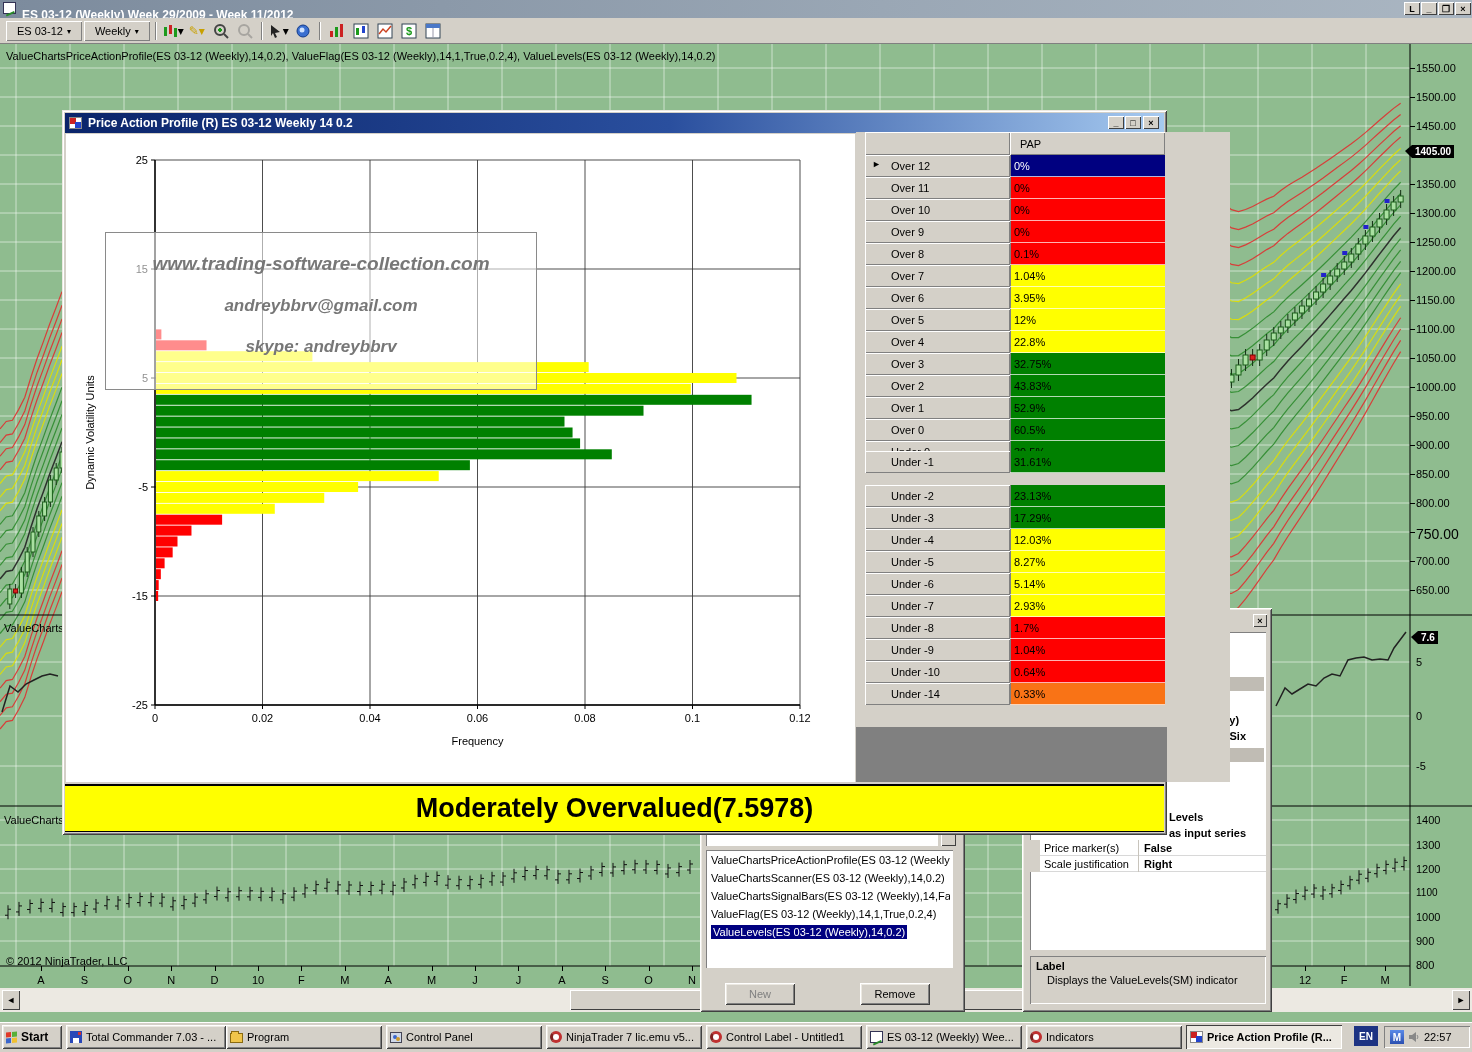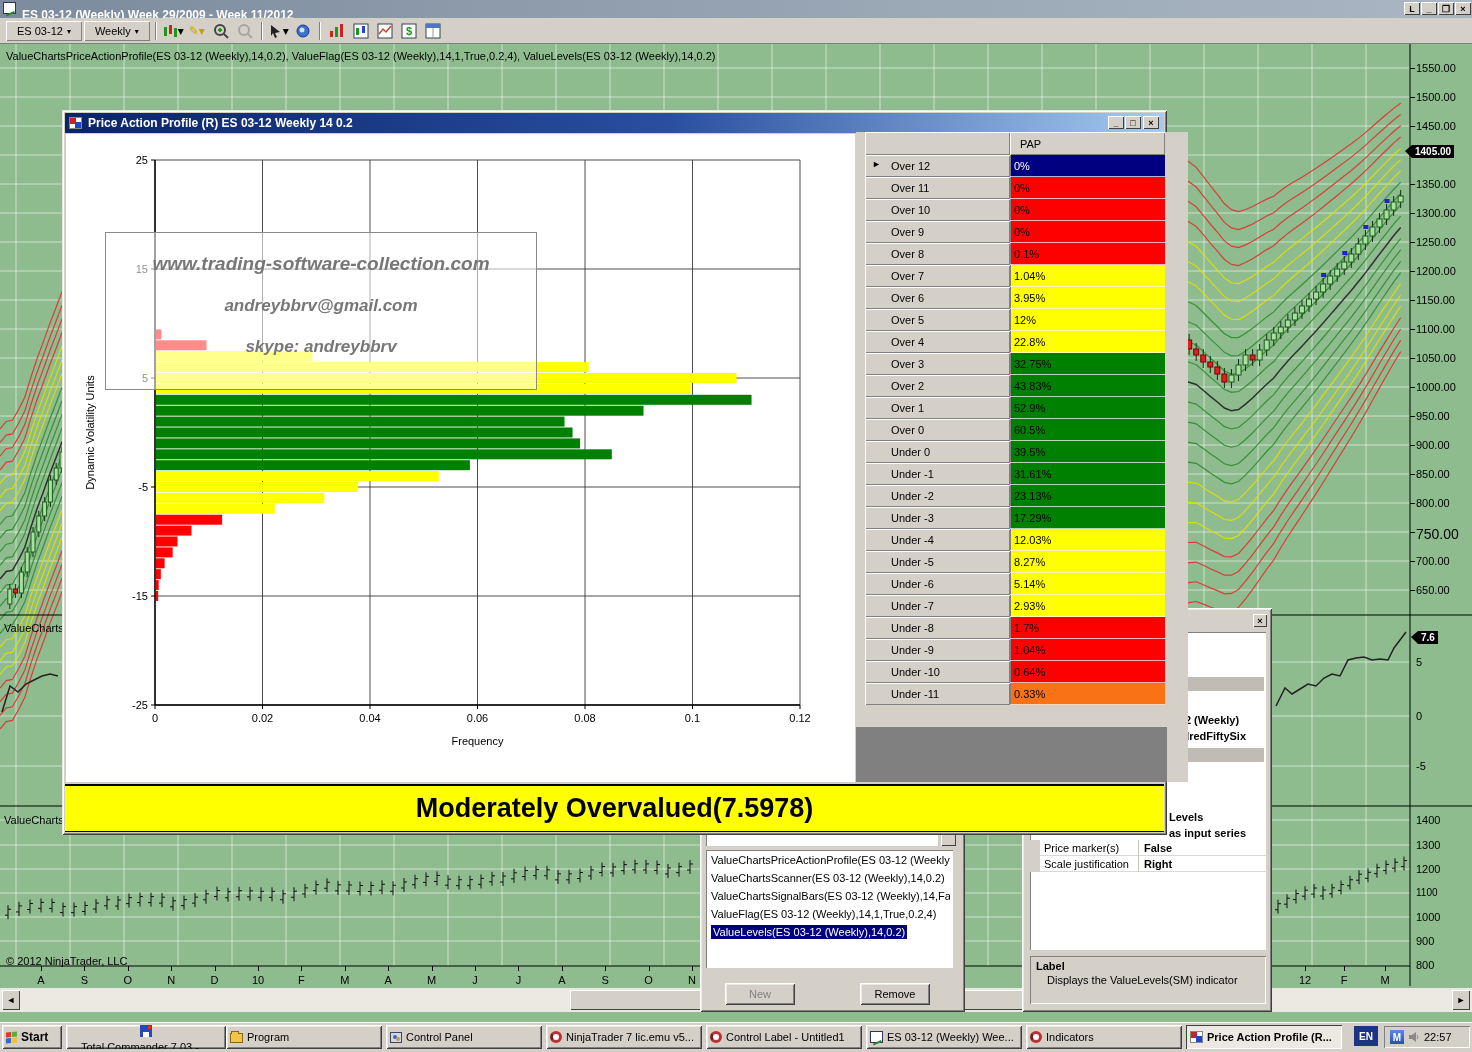--- a/index.html
+++ b/index.html
@@ -805,21 +805,21 @@
         <text x="415.5" y="635" text-anchor="middle" font-size="11" font-family="Liberation Sans, sans-serif" fill="#000">Frequency</text>
         <text x="32" y="322.5" text-anchor="middle" font-size="11" font-family="Liberation Sans, sans-serif" fill="#000" transform="rotate(-90 32 322.5)">Dynamic Volatility Units</text>
       </svg>
 
     <div id="watermark" class="abs">
       <div class="wm" style="font-size:19px;">www.trading-software-collection.com</div>
       <div class="wm" style="font-size:17px;">andreybbrv@gmail.com</div>
       <div class="wm" style="font-size:17px;">skype: andreybbrv</div>
     </div>
 
-    <div class="abs" style="left:794px;top:22px;width:332px;height:650px;background:#d4d0c8;">
+    <div class="abs" style="left:794px;top:22px;width:374px;height:650px;background:#d4d0c8;">
       <div class="abs" style="left:9px;top:0;width:145px;height:23px;background:#d4d0c8;box-shadow:inset 1px 1px 0 #fff,inset -1px -1px 0 #808080;"></div>
       <div class="abs" style="left:154px;top:0;width:155px;height:23px;background:#d4d0c8;box-shadow:inset 1px 1px 0 #fff,inset -1px -1px 0 #808080;font-size:11px;display:flex;align-items:center;padding-left:10px;">PAP</div>
       <div id="pap-rows" class="abs" style="left:9px;top:23px;width:300px;height:572px;">
           <div class="pap-row" style="top: 0px;">
             <div class="pap-lab">Over 12<span style="position: absolute; left: 7px; top: 4px; font-size: 9px;">►</span></div>
             <div class="pap-val" style="background: rgb(0, 0, 128); color: rgb(255, 255, 255);">0%</div>
           </div>
           <div class="pap-row" style="top: 22px;">
             <div class="pap-lab">Over 11</div>
             <div class="pap-val" style="background: rgb(255, 0, 0); color: rgb(0, 0, 0);">0%</div>
@@ -865,21 +865,21 @@
             <div class="pap-val" style="background: rgb(0, 128, 0); color: rgb(0, 0, 0);">52.9%</div>
           </div>
           <div class="pap-row" style="top: 264px;">
             <div class="pap-lab">Over 0</div>
             <div class="pap-val" style="background: rgb(0, 128, 0); color: rgb(0, 0, 0);">60.5%</div>
           </div>
           <div class="pap-row" style="top: 286px;">
             <div class="pap-lab">Under 0</div>
             <div class="pap-val" style="background: rgb(0, 128, 0); color: rgb(0, 0, 0);">39.5%</div>
           </div>
-          <div class="pap-row" style="top: 308px; text-align: right;">
+          <div class="pap-row" style="top: 296px; text-align: right;">
             <div class="pap-lab">Under -1</div>
             <div class="pap-val" style="background: rgb(0, 128, 0); color: rgb(0, 0, 0);">31.61%</div>
           </div>
           <div class="pap-row" style="top: 330px;">
             <div class="pap-lab">Under -2</div>
             <div class="pap-val" style="background: rgb(0, 128, 0); color: rgb(0, 0, 0);">23.13%</div>
           </div>
           <div class="pap-row" style="top: 352px;">
             <div class="pap-lab">Under -3</div>
             <div class="pap-val" style="background: rgb(0, 128, 0); color: rgb(0, 0, 0);">17.29%</div>
@@ -906,42 +906,42 @@
           </div>
           <div class="pap-row" style="top: 484px;">
             <div class="pap-lab">Under -9</div>
             <div class="pap-val" style="background: rgb(255, 0, 0); color: rgb(0, 0, 0);">1.04%</div>
           </div>
           <div class="pap-row" style="top: 506px;">
             <div class="pap-lab">Under -10</div>
             <div class="pap-val" style="background: rgb(255, 0, 0); color: rgb(0, 0, 0);">0.64%</div>
           </div>
           <div class="pap-row" style="top: 528px;">
-            <div class="pap-lab">Under -11</div>
+            <div class="pap-lab">Under -14</div>
             <div class="pap-val" style="background: #f97316; color: rgb(0, 0, 0);">0.33%</div>
           </div>
         </div>
       <div class="abs" style="left:0px;top:595px;width:311px;height:55px;background:#808080;"></div>
     </div>
 
     <div id="banner" class="abs">Moderately Overvalued(7.5978)</div>
   </div>
 
   <div id="taskbar" class="abs">
     <div class="task-btn raised" style="left:2px;width:60px;font-weight:bold;font-size:12px;">
       <span class="winflag">
           <i style="background:#e03a2a;"></i>
           <i style="background:#58b038;"></i>
           <i style="background:#3a66cc;"></i>
           <i style="background:#f0c030;"></i>
         </span>
       <span>Start</span>
     </div>
     <div id="task-buttons">
-        <div class="task-btn raised" style="left: 66px; width: 160px; flex-direction: column;">
+        <div class="task-btn raised" style="left: 66px; width: 160px;">
           <span class="ic-floppy"></span>
           <span>Total Commander 7.03 - ...</span>
         </div>
         <div class="task-btn raised" style="left: 226px; width: 156px;">
           <span class="ic-folder"></span>
           <span>Program</span>
         </div>
         <div class="task-btn raised" style="left: 386px; width: 156px;">
           <span class="ic-cpanel"></span>
           <span>Control Panel</span>

